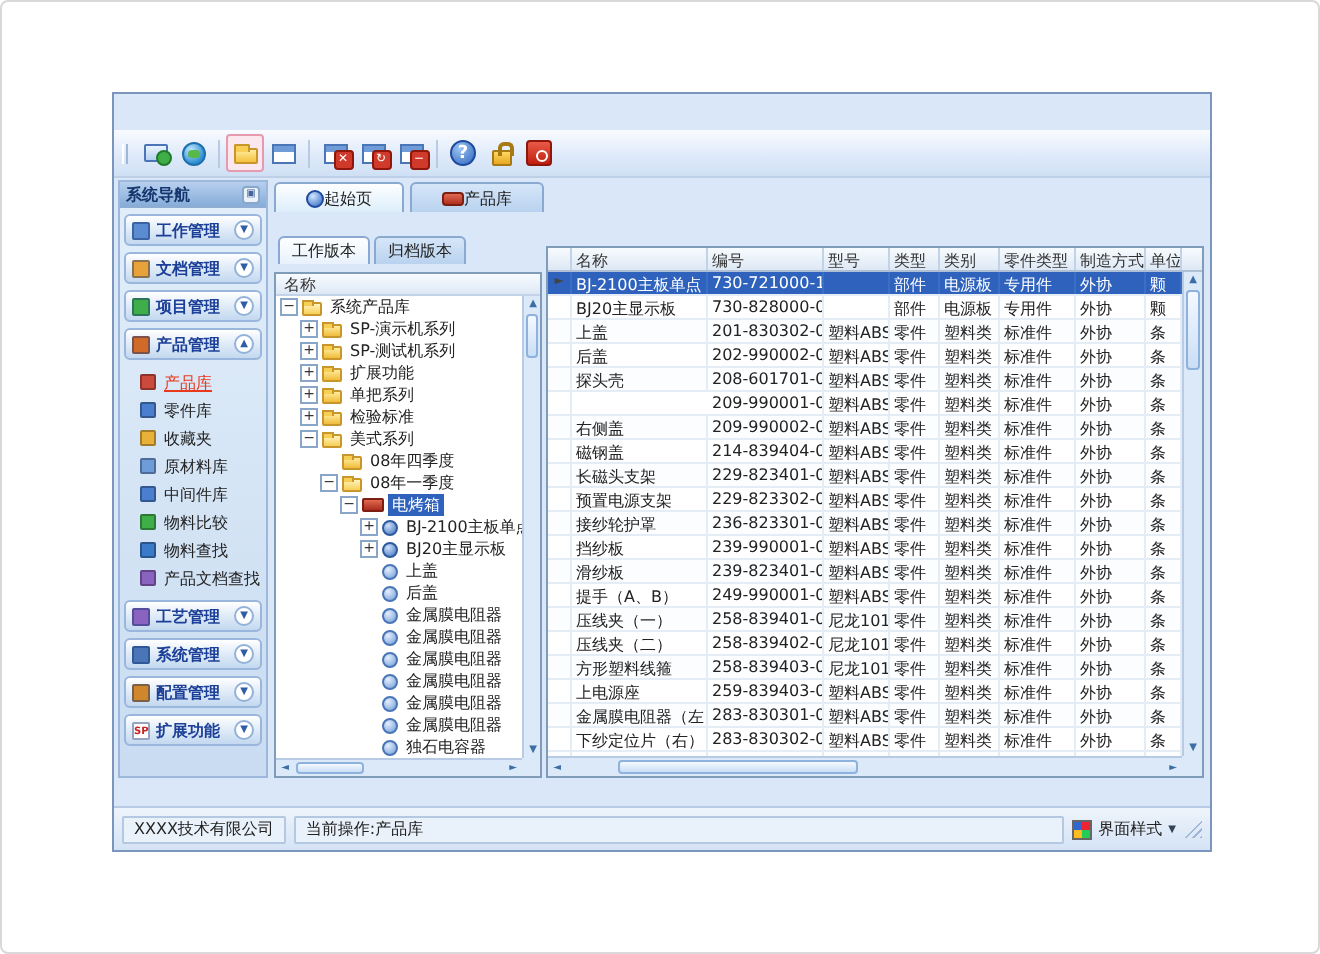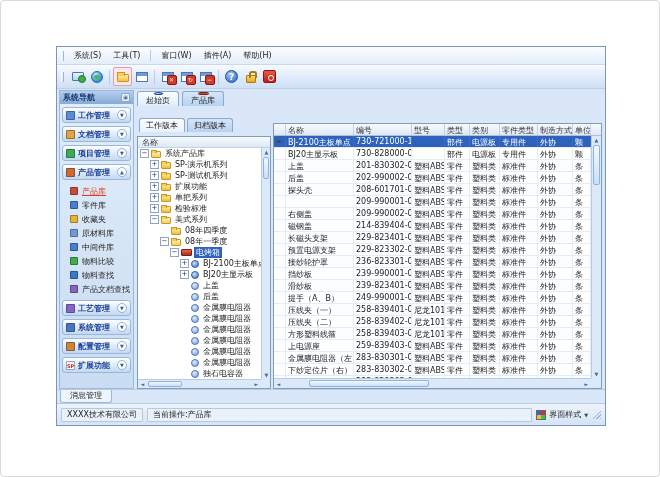--- a/index.html
+++ b/index.html
@@ -47,21 +47,21 @@
   .side-sec{height:16px;margin:0 1px 3px;border:1px solid #9ab6dc;border-radius:3px;background:linear-gradient(#ffffff,#dce9f7 55%,#c3d8ef);display:flex;align-items:center;padding:0 3px;gap:3px;color:#1c3f98;font-weight:bold;white-space:nowrap;}
   .sec-ic{width:9px;height:9px;border-radius:1px;border:1px solid rgba(20,50,110,.45);flex:none;font-size:5px;line-height:8px;text-align:center;color:#c22;font-weight:bold;background:#fff;}
   .sec-chev{margin-left:auto;width:10px;height:10px;border-radius:50%;background:#fff;border:1px solid #93b2d8;font-size:5px;line-height:9px;text-align:center;color:#2f5ea8;flex:none;}
   .side-items{margin:0 0 3px;padding:1px 0;}
   .side-item{height:14px;display:flex;align-items:center;gap:4px;padding-left:9px;color:#222;white-space:nowrap;}
   .mi{width:8px;height:8px;border-radius:1px;border:1px solid rgba(0,0,0,.3);flex:none;}
   .side-item.selected .si-lbl{color:#e8391d;text-decoration:underline;}
 
   
   .tabstrip{position:absolute;left:80px;top:43px;right:3px;height:16px;display:flex;gap:3px;align-items:flex-end;}
-  .doc-tab{height:15px;display:flex;align-items:center;gap:0;padding:0 8px;border:1px solid #8aa9d0;border-bottom:none;border-radius:3px 3px 0 0;background:linear-gradient(#d5e6f9,#b9d2ee);white-space:nowrap;flex-direction:column;}
+  .doc-tab{height:15px;display:flex;align-items:center;gap:0;padding:0 15px;border:1px solid #8aa9d0;border-bottom:none;border-radius:3px 3px 0 0;background:linear-gradient(#d5e6f9,#b9d2ee);white-space:nowrap;}
   .doc-tab.active{background:linear-gradient(#fdfeff,#ddeefb);}
   .dt-home{width:9px;height:9px;border-radius:50%;background:radial-gradient(circle at 35% 30%,#cfe6ff,#2f66c0);border:1px solid #1d4a9e;}
   .dt-prod{width:11px;height:7px;background:linear-gradient(#e06a50,#b03020);border:1px solid #7c1f12;border-radius:2px;}
 
   
   .bom{position:absolute;left:80px;top:61px;width:134px;bottom:36px;}
   .bom-header{height:13px;background:linear-gradient(#aac7ea,#7ba3d4);border:1px solid #7f9db9;border-bottom:none;display:flex;align-items:center;justify-content:space-between;padding:0 3px;color:#fff;font-weight:bold;}
   .bom-tabs{height:24px;display:flex;gap:2px;align-items:flex-end;padding:0 2px;}
   .bom-tab{height:14px;display:flex;align-items:center;padding:0 6px;border:1px solid #8aa9d0;border-bottom:none;border-radius:3px 3px 0 0;background:linear-gradient(#d5e6f9,#b9d2ee);white-space:nowrap;}
   .bom-tab.active{background:linear-gradient(#fdfeff,#e8f2fc);}
@@ -123,31 +123,20 @@
   .chev-down{font-size:5px;color:#345;}
   .grip-corner{width:9px;height:9px;flex:none;background:
     linear-gradient(135deg,transparent 50%,#9fb6d4 50% 58%,transparent 58% 72%,#9fb6d4 72% 80%,transparent 80% 94%,#9fb6d4 94%);}
 </style>
 </head>
 <body>
 
 <div class="frame">
   <div class="window">
 
-    <div class="menubar">
-      <span class="vgrip"></span>
-      <span id="menu-items" style="display: flex; align-items: center;">
-          <span class="menu-item">系统(S)</span>
-          <span class="menu-item">工具(T)</span>
-          <span class="msep"></span>
-          <span class="menu-item">窗口(W)</span>
-          <span class="menu-item">插件(A)</span>
-          <span class="menu-item">帮助(H)</span>
-        </span>
-    </div>
 
     <div class="toolbar">
       <span class="vgrip"></span>
       <span id="toolbar-items" style="display:flex;align-items:center;">
           <span class="tbtn">
             <span class="ic ic-monitor"></span>
           </span>
           <span class="tbtn">
             <span class="ic ic-globe"></span>
           </span>
@@ -677,23 +666,20 @@
         </div>
         <div class="thscroll">
           <span class="sarrow" style="left:0;top:1px;">◄</span>
           <span class="sthumb" style="top:1px;bottom:1px;left:35px;width:120px;"></span>
           <span class="sarrow" style="right:0;top:1px;">►</span>
         </div>
         <div class="tcorner"></div>
       </div>
     </div>
 
-    <div class="msgstrip">
-      <div class="msg-tab">消息管理</div>
-    </div>
 
     <div class="statusbar">
       <div class="seg">XXXX技术有限公司</div>
       <div class="seg grow">当前操作:产品库</div>
       <div class="style-chunk">
         <span class="ic-style"></span>
         <span>界面样式</span>
         <span class="chev-down">▼</span>
       </div>
       <div class="grip-corner"></div>

